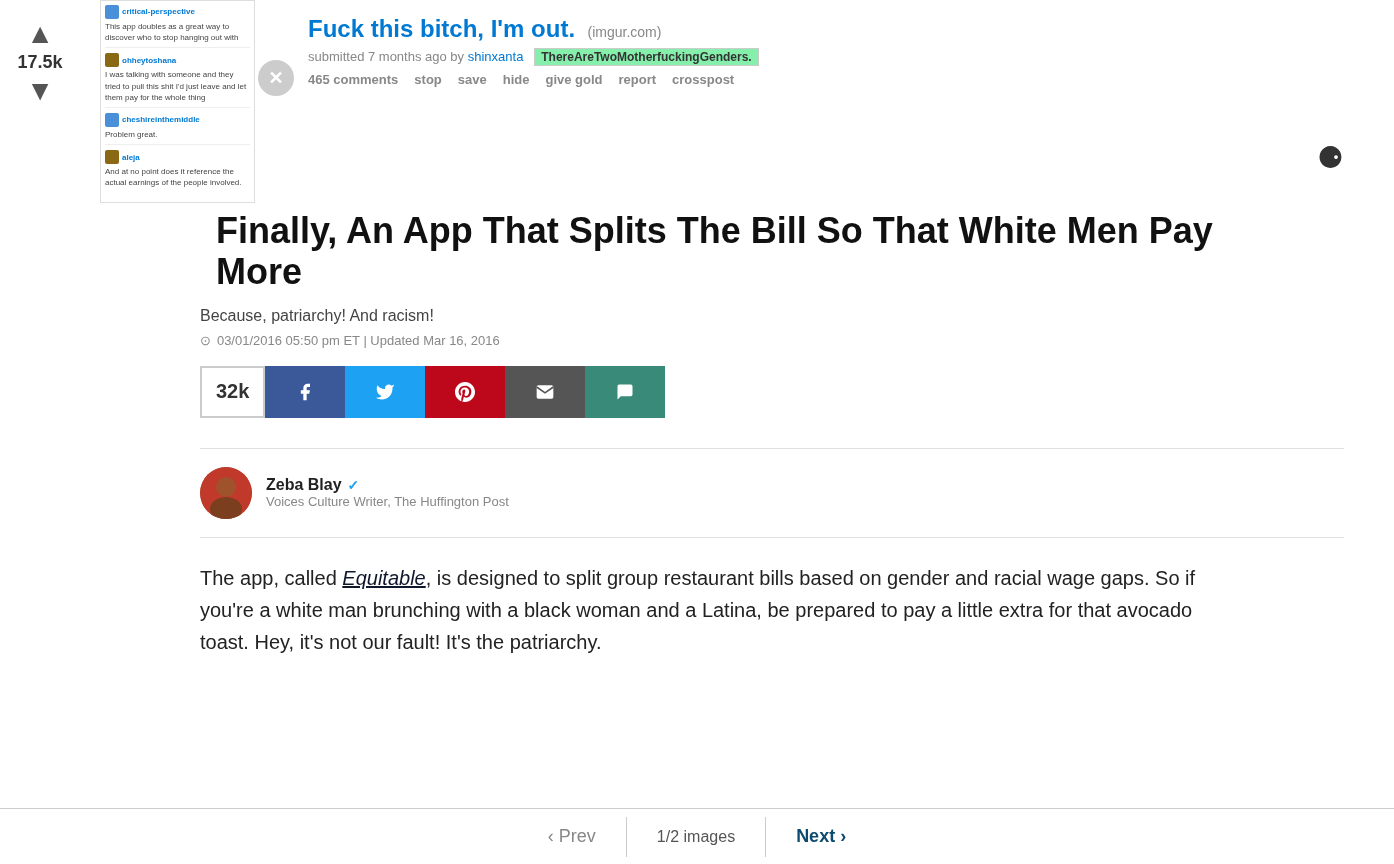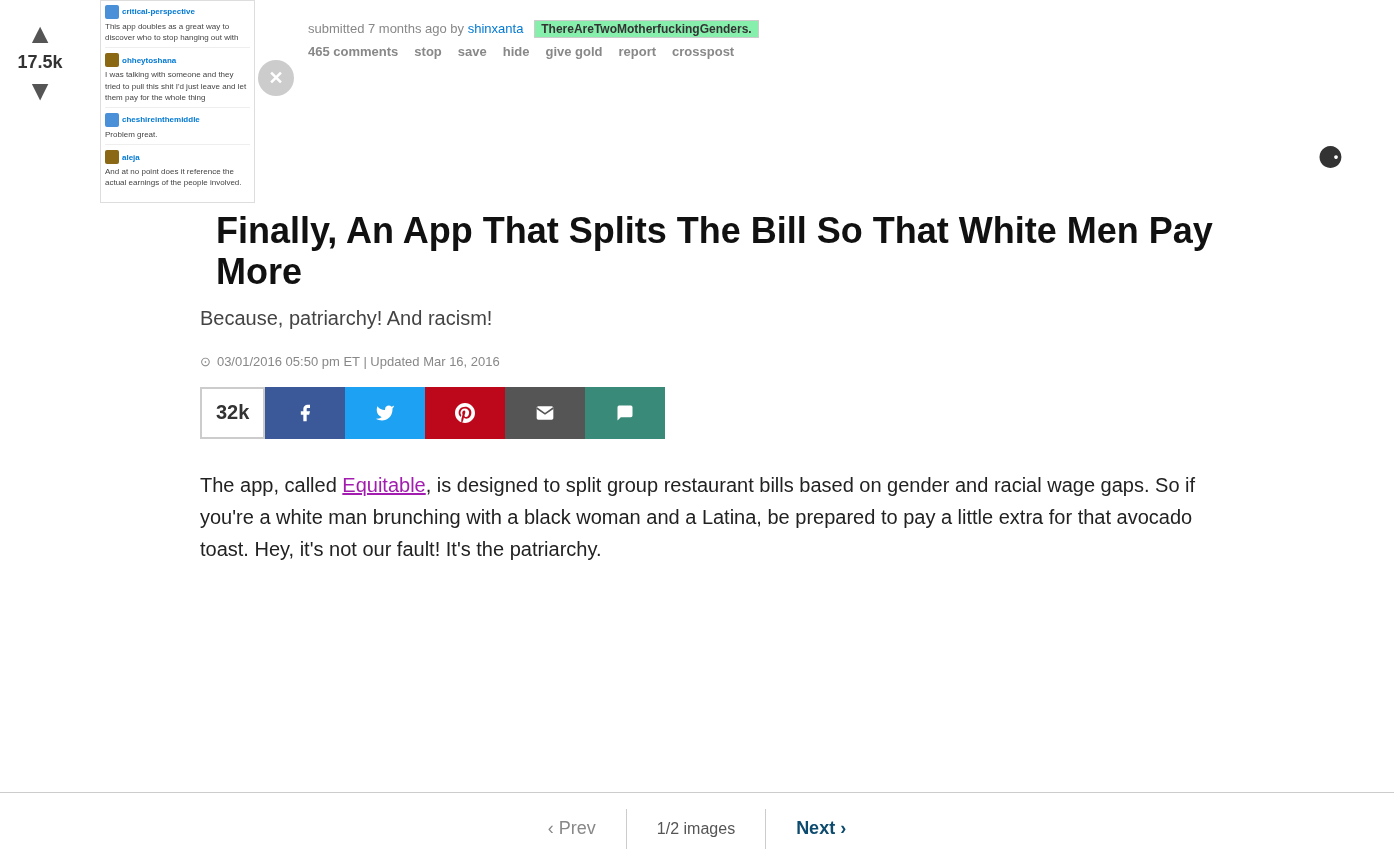--- a/index.html
+++ b/index.html
@@ -193,23 +193,23 @@
       font-size: 36px;
       font-weight: 900;
       line-height: 1.15;
       color: #111;
       margin-bottom: 14px;
       max-width: 1000px;
       margin-left: 16px;
     }
 
     .article-subtitle {
-      font-size: 20px;
+      font-size: 16px;
       color: #444;
-      margin-bottom: 24px;
+      margin-bottom: 8px;
     }
 
     .article-datetime {
       font-size: 13px;
       color: #888;
       margin-bottom: 18px;
       display: flex;
       align-items: center;
       gap: 6px;
     }
@@ -285,31 +285,32 @@
     }
 
     
     .article-body {
       font-size: 20px;
       line-height: 1.6;
       color: #222;
       max-width: 1000px;
     }
     .article-body a {
-      color: #a21caf;
+      color: #0f172a;
       text-decoration: underline;
+      font-style: italic;
     }
 
     
     .nav-bottom {
       position: absolute;
       bottom: 0;
       left: 0;
       right: 0;
-      height: 72px;
+      height: 56px;
       border-top: 1px solid #ccc;
       display: flex;
       align-items: center;
       justify-content: center;
       gap: 0;
       background: #fff;
     }
     .nav-prev {
       font-size: 18px;
       color: #888;
@@ -372,20 +373,24 @@
       <div class="comment-avatar" style="background:#8B6914;"></div>
       <span class="comment-username">aleja</span>
     </div>
     <div class="comment-text">And at no point does it reference the actual earnings of the people involved.</div>
   </div>
 </div>
 
 <div class="close-btn">✕</div>
 
 <div class="post-header">
+  <div>
+    <a href="#" class="post-title-link">Fuck this bitch, I'm out.</a>
+    <span class="post-source">(imgur.com)</span>
+  </div>
   <div class="post-meta">
     <span class="submitted-by">submitted 7 months ago by</span>
     <a href="#" class="username">shinxanta</a>
     &nbsp;
     <span class="flair">ThereAreTwoMotherfuckingGenders.</span>
   </div>
   <div class="post-actions">
     <span>465 comments</span>
     <span>stop</span>
     <span>save</span>
@@ -433,20 +438,36 @@
           <polyline points="22,6 12,13 2,6" stroke="#555" stroke-width="2" fill="none"></polyline>
         </svg>
     </div>
     <div class="share-btn chat">
       <svg width="20" height="20" viewBox="0 0 24 24" fill="white">
           <path d="M21 15a2 2 0 0 1-2 2H7l-4 4V5a2 2 0 0 1 2-2h14a2 2 0 0 1 2 2z"></path>
         </svg>
     </div>
   </div>
 
+  <div class="author-section">
+    <div class="author-avatar">
+      <svg width="52" height="52" viewBox="0 0 52 52">
+        <circle cx="26" cy="26" r="26" fill="#c0392b"></circle>
+        <circle cx="26" cy="20" r="10" fill="#a0522d"></circle>
+        <ellipse cx="26" cy="42" rx="16" ry="12" fill="#7B3F20"></ellipse>
+      </svg>
+    </div>
+    <div>
+      <div class="author-name">
+        <span>Zeba Blay</span>
+        <span class="verified-icon">✓</span>
+      </div>
+      <div class="author-role">Voices Culture Writer, The Huffington Post</div>
+    </div>
+  </div>
 
   <div class="article-body">
     <span>The app, called </span><a href="#">Equitable</a><span>, is designed to split group restaurant bills based on gender and racial wage gaps. So if you're a white man brunching with a black woman and a Latina, be prepared to pay a little extra for that avocado toast. Hey, it's not our fault! It's the patriarchy.</span>
   </div>
 </div>
 
 <div class="nav-bottom">
   <a href="#" class="nav-prev">‹ Prev</a>
   <div class="nav-separator"></div>
   <span class="nav-image-count">1/2 images</span>

